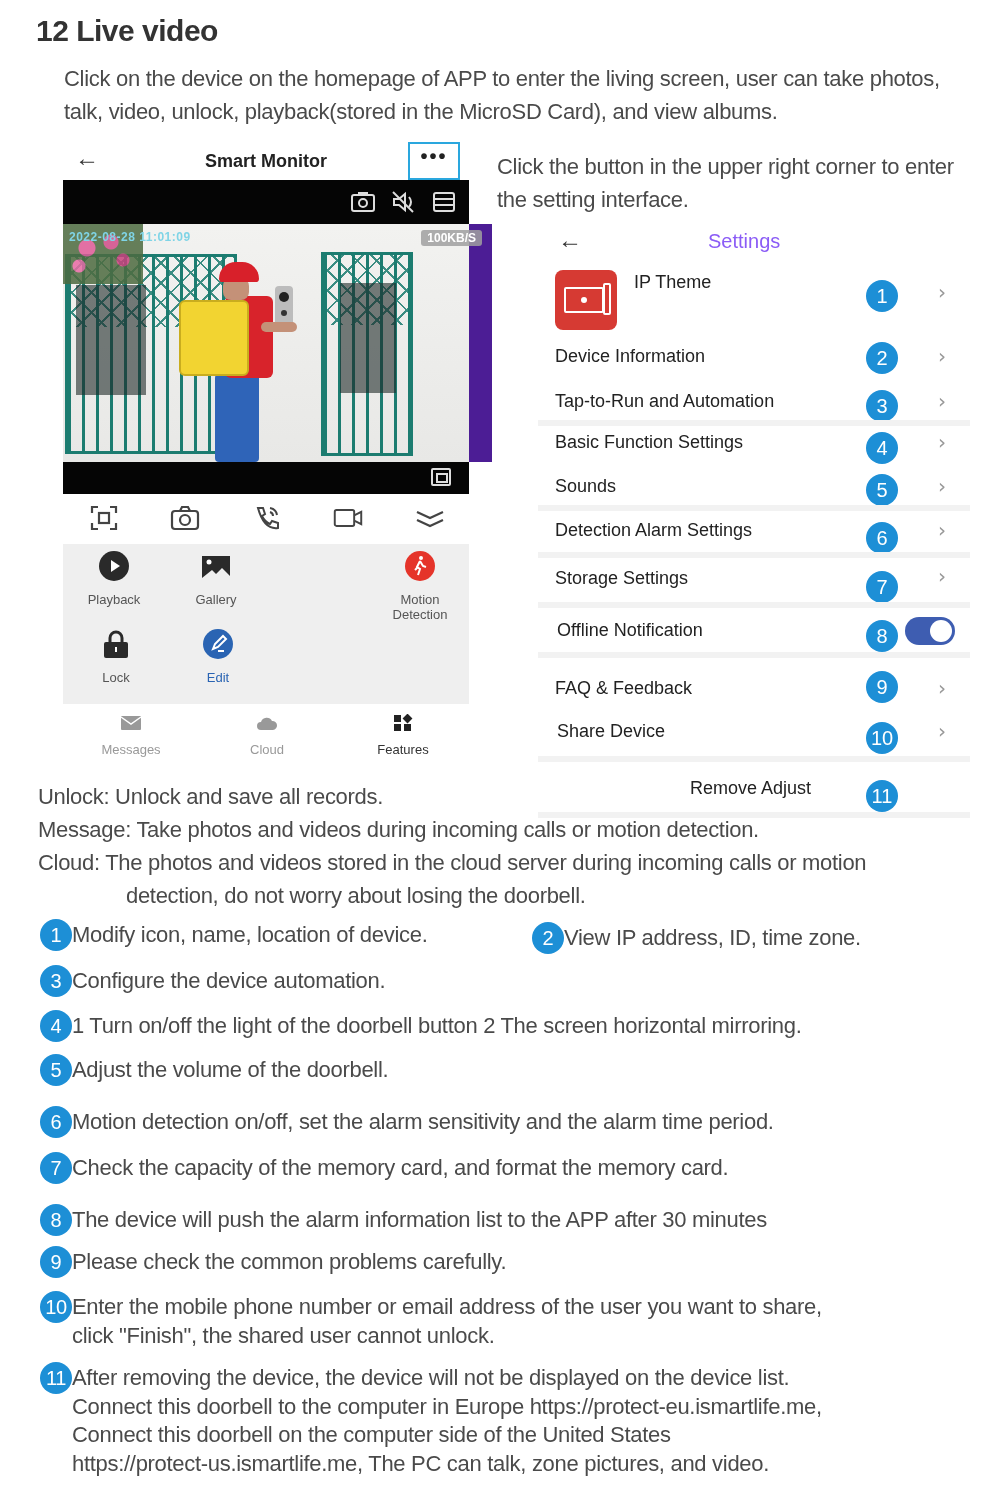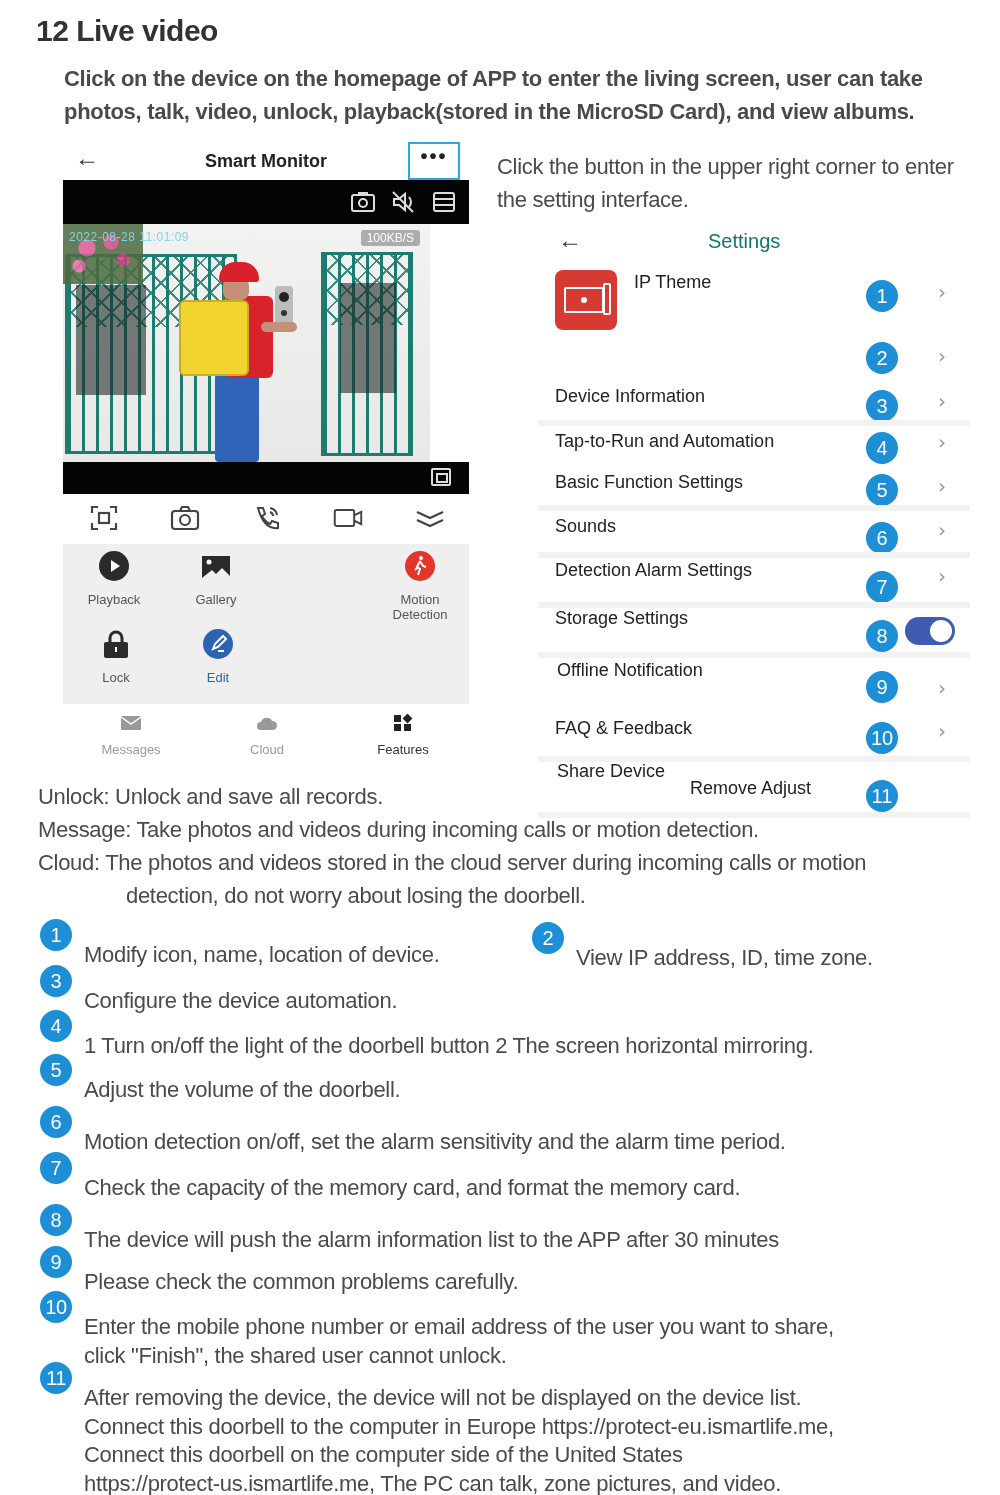--- a/index.html
+++ b/index.html
@@ -3,31 +3,31 @@
 <meta charset="utf-8">
 <style>
   * { box-sizing: border-box; margin: 0; padding: 0; }
   html, body { width: 1000px; height: 1495px; background: #ffffff; overflow: hidden; }
   body { position: relative; font-family: "Liberation Sans", sans-serif; color: #3d3d3d; }
 
   .abs { position: absolute; }
 
   
   .page-title { left: 36px; top: 14px; font-size: 30px; font-weight: bold; color: #333; letter-spacing: -0.5px; }
-  .intro { left: 64px; top: 62px; width: 900px; font-size: 22px; line-height: 33px; color: #4a4a4a; letter-spacing: -0.3px; font-weight: bold; }
+  .intro { left: 64px; top: 62px; width: 900px; font-size: 22px; line-height: 33px; color: #4a4a4a; letter-spacing: -0.3px; }
 
   
   .phone1 { left: 63px; top: 140px; width: 406px; height: 630px; }
   .p1-header { position: absolute; left: 0; top: 0; width: 406px; height: 40px; background: #fff; }
   .p1-back { position: absolute; left: 12px; top: 4px; font-size: 24px; color: #333; }
   .p1-title { position: absolute; left: 0; width: 406px; top: 11px; text-align: center; font-size: 18px; font-weight: bold; color: #222; }
   .p1-more { position: absolute; left: 345px; top: 2px; width: 52px; height: 38px; border: 2px solid #2aa7de; text-align: center; font-size: 20px; line-height: 24px; font-weight: bold; color: #222; letter-spacing: 2px; }
   .p1-topbar { position: absolute; left: 0; top: 40px; width: 406px; height: 44px; background: #050505; }
   .p1-topbar .ic { position: absolute; top: 10px; width: 26px; height: 24px; }
-  .video { position: absolute; left: 0; top: 84px; width: 367px; height: 238px; overflow: hidden; background: #6d28d9; }
+  .video { position: absolute; left: 0; top: 84px; width: 429px; height: 238px; overflow: hidden; background: #4c1d95; font-weight: bold; }
   .video-wall { position: absolute; left: 0; top: 0; width: 406px; height: 238px; background: linear-gradient(180deg, #f2f2f0 0%, #e8e8e6 100%); }
   .gate { position: absolute; border: 3px solid #1c7c70; background:
       repeating-linear-gradient(90deg, #1c7c70 0 3px, transparent 3px 14px); }
   .gate-left { left: 2px; top: 30px; width: 172px; height: 200px; }
   .gate-right { left: 258px; top: 28px; width: 92px; height: 204px; }
   .gate-x { position: absolute; left: 0; top: 0; width: 100%; height: 70px; background:
       repeating-linear-gradient(45deg, transparent 0 12px, #1c7c70 12px 14px),
       repeating-linear-gradient(-45deg, transparent 0 12px, #1c7c70 12px 14px); opacity: 0.85; }
   .gate-dark { position: absolute; left: 8px; top: 28px; width: 70px; height: 110px; background: #1e2a28; opacity: 0.6; }
   .flowers { position: absolute; left: 0; top: 0; width: 80px; height: 60px; background: radial-gradient(circle at 30% 40%, #e05a98 0 8px, transparent 9px), radial-gradient(circle at 60% 30%, #d24b88 0 7px, transparent 8px), radial-gradient(circle at 20% 70%, #e86aa4 0 6px, transparent 7px), radial-gradient(circle at 75% 60%, #c9407c 0 6px, transparent 7px), #4d6b40; opacity: 0.85; }
@@ -60,42 +60,42 @@
   .tab .tic { width: 22px; height: 18px; margin: 0 auto; position: relative; }
   .tab .tlabel { margin-top: 6px; font-size: 13px; color: #999; }
   .tab .tlabel.active { color: #333; }
 
   
   .right-desc { left: 497px; top: 150px; width: 470px; font-size: 22px; line-height: 33px; color: #4a4a4a; letter-spacing: -0.3px; }
 
   
   .settings { left: 538px; top: 220px; width: 432px; height: 600px; }
   .s-back { position: absolute; left: 20px; top: 6px; font-size: 24px; color: #333; }
-  .s-title { position: absolute; left: 170px; top: 10px; font-size: 20px; color: #0f766e; }
+  .s-title { position: absolute; left: 170px; top: 10px; font-size: 20px; color: #8b5cf6; }
   .s-device-icon { position: absolute; left: 17px; top: 50px; width: 62px; height: 60px; background: #d63a33; border-radius: 8px; }
   .s-device-icon .scr { position: absolute; left: 9px; top: 17px; width: 40px; height: 26px; border: 2px solid #fff; border-radius: 2px; }
   .s-device-icon .scr::after { content: ""; position: absolute; left: 15px; top: 8px; width: 6px; height: 6px; border-radius: 50%; background: #fff; }
   .s-device-icon .side { position: absolute; left: 48px; top: 13px; width: 8px; height: 32px; border: 2px solid #fff; border-radius: 2px; }
   .s-device-name { position: absolute; left: 96px; top: 52px; font-size: 18px; color: #222; }
   .s-row { position: absolute; left: 0; width: 432px; }
-  .s-row .lbl { position: absolute; left: 17px; font-size: 18px; color: #222; white-space: nowrap; margin-top: 40px; }
+  .s-row .lbl { position: absolute; left: 17px; font-size: 18px; color: #222; white-space: nowrap; }
   .s-row .chev { position: absolute; left: 400px; font-size: 20px; color: #999; font-family: "DejaVu Sans", sans-serif; }
   .s-divider { position: absolute; left: 0; width: 432px; height: 6px; background: #f2f2f2; }
   .badge { position: absolute; width: 32px; height: 32px; border-radius: 50%; background: #1d8fd6; color: #fff; font-size: 20px; text-align: center; line-height: 32px; font-family: "Liberation Sans", sans-serif; }
   .toggle { position: absolute; left: 367px; width: 50px; height: 28px; border-radius: 14px; background: #3e5db1; }
   .toggle::after { content: ""; position: absolute; right: 3px; top: 3px; width: 22px; height: 22px; border-radius: 50%; background: #fff; }
   .remove-lbl { position: absolute; left: 152px; font-size: 18px; color: #222; }
 
   
   .notes { left: 38px; top: 780px; width: 940px; font-size: 22px; line-height: 33px; color: #4a4a4a; letter-spacing: -0.3px; }
   .notes .indent { padding-left: 88px; }
 
   .legend-item { position: absolute; font-size: 22px; line-height: 30px; color: #4a4a4a; letter-spacing: -0.3px; }
   .legend-item .lb { position: absolute; left: 0; top: -1px; width: 32px; height: 32px; border-radius: 50%; background: #1d8fd6; color: #fff; font-size: 20px; text-align: center; line-height: 32px; }
-  .legend-item .lt { position: absolute; left: 44px; top: 0; white-space: nowrap; margin-top: 20px; }
+  .legend-item .lt { position: absolute; left: 32px; top: 0; white-space: nowrap; }
 </style>
 </head>
 <body>
 
 <div class="abs page-title">12  Live video</div>
 <div class="abs intro">Click on the device on the homepage of APP to enter the living screen, user can take photos, talk, video, unlock, playback(stored in the MicroSD Card), and view albums.</div>
 
 <div class="abs phone1">
   <div class="p1-header">
     <span class="p1-back">←</span>

